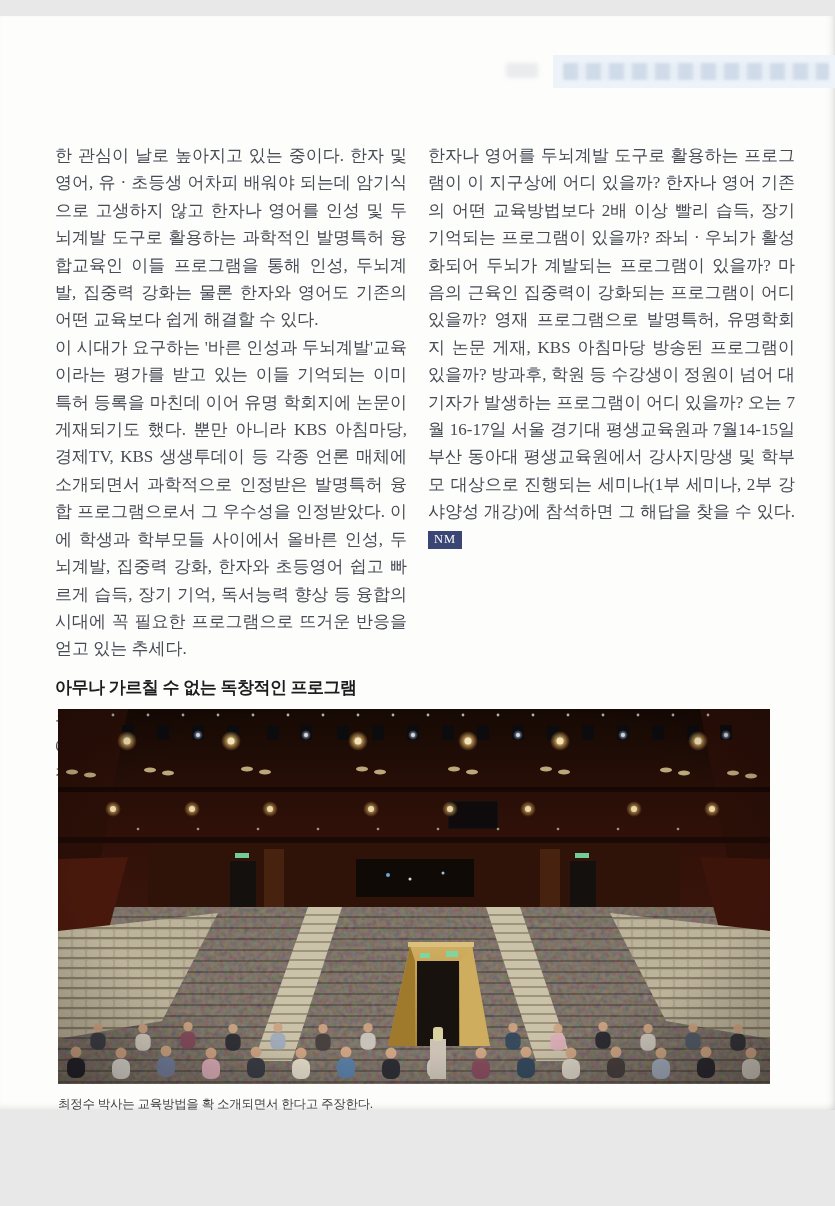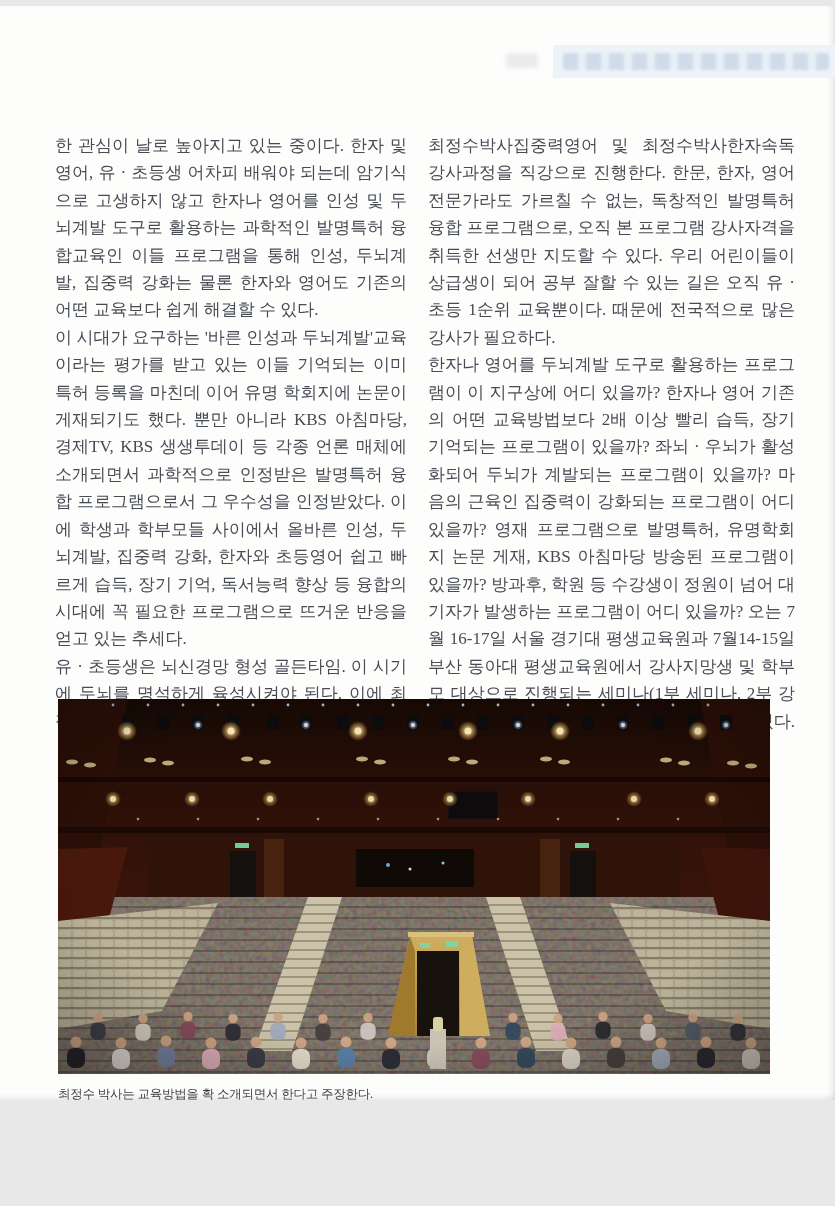--- a/index.html
+++ b/index.html
@@ -1,17 +1,17 @@
 <!DOCTYPE html>
 <html><head>
 <meta charset="utf-8">
 <style>
   html,body{margin:0;padding:0;background:#e8e8e8;}
   .page{
-    position:relative;width:835px;height:1094px;margin:6px auto;
+    position:relative;width:835px;height:1094px;margin:16px auto;
     background:#fdfdfc;overflow:hidden;
     box-shadow:inset -7px 0 10px -7px rgba(0,0,0,.18), inset 0 -7px 10px -7px rgba(0,0,0,.14);
     font-family:"Liberation Serif","DejaVu Serif",serif;
   }
   
   .showthrough-band{
     position:absolute;left:553px;top:39px;width:282px;height:33px;
     background:#edf3f9;overflow:hidden;
   }
   .showthrough-band .ghost{
@@ -65,25 +65,25 @@
 <div class="page">
 
   <div class="showthrough-band">
     <div class="ghost"></div>
   </div>
   <div class="ghost-mark"></div>
 
   <div class="col col-left">
     <p>한 관심이 날로 높아지고 있는 중이다. 한자 및 영어, 유 · 초등생 어차피 배워야 되는데 암기식으로 고생하지 않고 한자나 영어를 인성 및 두뇌계발 도구로 활용하는 과학적인 발명특허 융합교육인 이들 프로그램을 통해 인성, 두뇌계발, 집중력 강화는 물론 한자와 영어도 기존의 어떤 교육보다 쉽게 해결할 수 있다.</p>
     <p>이 시대가 요구하는 '바른 인성과 두뇌계발'교육이라는 평가를 받고 있는 이들 기억되는 이미 특허 등록을 마친데 이어 유명 학회지에 논문이 게재되기도 했다. 뿐만 아니라 KBS 아침마당, 경제TV, KBS 생생투데이 등 각종 언론 매체에 소개되면서 과학적으로 인정받은 발명특허 융합 프로그램으로서 그 우수성을 인정받았다. 이에 학생과 학부모들 사이에서 올바른 인성, 두뇌계발, 집중력 강화, 한자와 초등영어 쉽고 빠르게 습득, 장기 기억, 독서능력 향상 등 융합의 시대에 꼭 필요한 프로그램으로 뜨거운 반응을 얻고 있는 추세다.</p>
+    <h2>아무나 가르칠 수 없는 독창적인 프로그램</h2>
     <p>유 · 초등생은 뇌신경망 형성 골든타임. 이 시기에 두뇌를 명석하게 육성시켜야 된다. 이에 최정수 박사는</p>
   </div>
 
   <div class="col col-right">
-    <p>최정수박사집중력영어 및 최정수박사한자속독 강사과정을 직강으로 진행한다. 한문, 한자, 영어 전문가라도 가르칠 수 없는, 독창적인 발명특허 융합 프로그램으로, 오직 본 프로그램 강사자격을 취득한 선생만 지도할 수 있다. 우리 어린이들이 상급생이 되어 공부 잘할 수 있는 길은 오직 유 · 초등 1순위 교육뿐이다. 때문에 전국적으로 많은 강사가 필요하다.</p>
     <p><span>한자나 영어를 두뇌계발 도구로 활용하는 프로그램이 이 지구상에 어디 있을까? 한자나 영어 기존의 어떤 교육방법보다 2배 이상 빨리 습득, 장기 기억되는 프로그램이 있을까? 좌뇌 · 우뇌가 활성화되어 두뇌가 계발되는 프로그램이 있을까? 마음의 근육인 집중력이 강화되는 프로그램이 어디 있을까? 영재 프로그램으로 발명특허, 유명학회지 논문 게재, KBS 아침마당 방송된 프로그램이 있을까? 방과후, 학원 등 수강생이 정원이 넘어 대기자가 발생하는 프로그램이 어디 있을까? 오는 7월 16-17일 서울 경기대 평생교육원과 7월14-15일 부산 동아대 평생교육원에서 강사지망생 및 학부모 대상으로 진행되는 세미나(1부 세미나, 2부 강샤양성 개강)에 참석하면 그 해답을 찾을 수 있다.</span> <span class="nm-badge">NM</span></p>
   </div>
 
   <figure class="photo">
     <svg viewBox="0 0 712 375" width="712" height="375" role="img">
       <defs>
         <linearGradient id="ceil" x1="0" y1="0" x2="0" y2="1">
           <stop offset="0" stop-color="#150804"></stop>
           <stop offset=".55" stop-color="#2e1008"></stop>
           <stop offset="1" stop-color="#3a140b"></stop>

